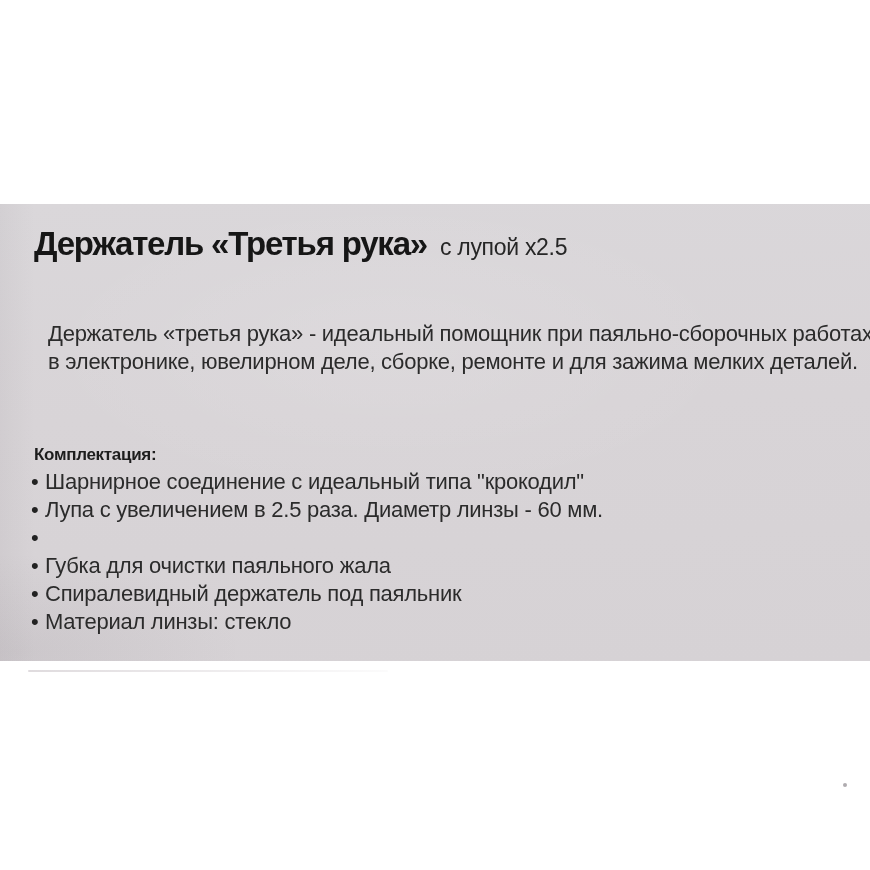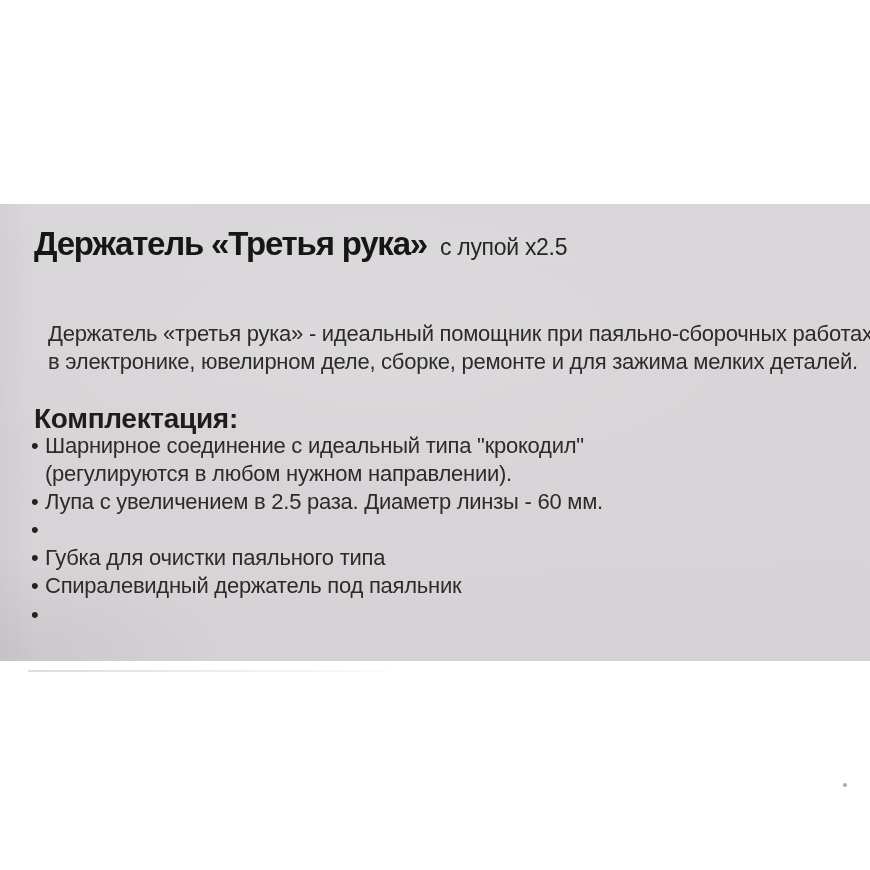--- a/index.html
+++ b/index.html
@@ -57,25 +57,26 @@
   }
   .desc .line { display:block; }
 
   .section {
     position:absolute;
     left:31px; top:201px;
     color:#2b2b2b;
   }
   .heading {
     margin-left:3px;
-    font-size:28px;
+    font-size:17px;
     line-height:27px;
     font-weight:700;
     letter-spacing:-0.3px;
     color:#1d1d1d;
+    margin-top:36px;
   }
   ul.items { list-style:none; }
   ul.items li {
     display:flex;
     font-size:22px;
     line-height:28.1px;
     letter-spacing:-0.25px;
     white-space:nowrap;
   }
   .bullet { flex:none; width:14px; color:#222; }
@@ -116,51 +117,53 @@
     </div>
 
     <div class="section">
       <div class="heading">Комплектация:</div>
       <ul class="items">
 
         <li>
           <span class="bullet">•</span>
           <span class="item-text">
             <span class="line">Шарнирное соединение с идеальный типа "крокодил"</span>
-            <span class="line">(регулируются в любом нужном направлении).</span>
           </span>
         </li>
 
         <li>
           <span class="bullet">•</span>
           <span class="item-text">
             <span class="line">Лупа с увеличением в 2.5 раза. Диаметр линзы - 60 мм.</span>
           </span>
         </li>
 
         <li>
           <span class="bullet">•</span>
         </li>
 
         <li>
           <span class="bullet">•</span>
           <span class="item-text">
-            <span class="line">Губка для очистки паяльного типа</span>
+            <span class="line">Губка для очистки паяльного жала</span>
           </span>
         </li>
 
         <li>
           <span class="bullet">•</span>
           <span class="item-text">
             <span class="line">Спиралевидный держатель под паяльник</span>
           </span>
         </li>
 
         <li>
           <span class="bullet">•</span>
+          <span class="item-text">
+            <span class="line">Материал линзы: стекло</span>
+          </span>
         </li>
 
       </ul>
     </div>
 
     <span class="dust"></span>
   </section>
 
   <div class="edge-line"></div>
 

